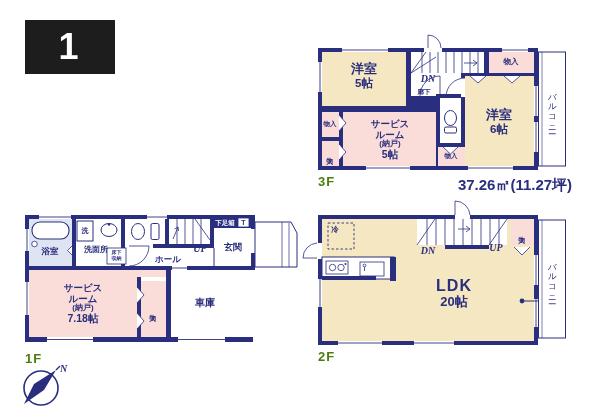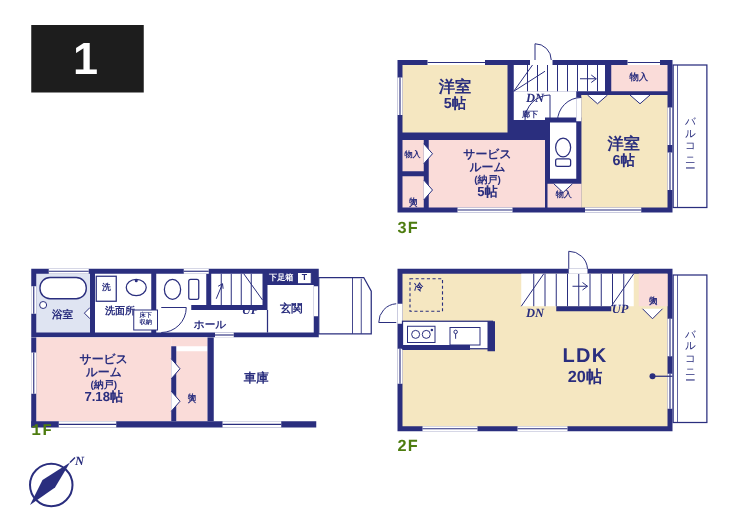--- a/index.html
+++ b/index.html
@@ -114,20 +114,21 @@
     <div class="lbl" style="left:193px;top:14px;font-size:7.5px;">物入</div>
     <div class="lbl" style="left:12px;top:76px;font-size:6.5px;">物入</div>
     <div class="lbl vert" style="left:12px;top:105px;font-size:6.5px;">物入</div>
     <div class="lbl" style="left:133px;top:108px;font-size:6.5px;">物入</div>
     <div class="lbl" style="left:106px;top:44px;font-size:6.5px;">廊下</div>
     <div class="lbl stair-lbl" style="left:110px;top:31px;font-size:10px;">DN</div>
     <div class="lbl vert" style="left:234px;top:61px;font-size:8.5px;font-weight:normal;">バルコニー</div>
     <div class="floor-tag" style="left:0;top:126px;">3F</div>
   </div>
 
+  <div class="area-text">37.26㎡(11.27坪)</div>
 
   <div class="floor" style="left:25px;top:215px;width:275px;height:130px;">
     <svg style="left:0;top:0;" width="290" height="140" viewBox="0 0 290 140">
       <g>
         <rect x="0" y="0" width="230" height="55" fill="#2a2e7e"></rect>
         <rect x="4" y="4" width="43" height="47" fill="#dfe4f2"></rect>
         <rect x="51" y="4" width="45" height="47" fill="#ffffff"></rect>
         <rect x="100" y="4" width="40" height="25" fill="#ffffff"></rect>
         <rect x="144" y="4" width="41" height="25" fill="#ffffff"></rect>
         <rect x="100" y="33" width="89" height="18" fill="#ffffff"></rect>
@@ -213,21 +214,21 @@
     <div class="lbl" style="left:218.5px;top:7.5px;font-size:7px;">T</div>
     <div class="lbl" style="left:208px;top:32px;font-size:9px;">玄関</div>
     <div class="lbl multiline" style="left:58px;top:89px;">
       <div style="font-size:9.5px;">サービス</div>
       <div style="font-size:9.5px;">ルーム</div>
       <div style="font-size:8px;">(納戸)</div>
       <div style="font-size:10.5px;">7.18帖</div>
     </div>
     <div class="lbl vert" style="left:128px;top:95px;font-size:6.5px;">物入</div>
     <div class="lbl" style="left:180px;top:88px;font-size:10px;">車庫</div>
-    <div class="floor-tag" style="left:0;top:122px;font-family:Liberation Mono, monospace;">1F</div>
+    <div class="floor-tag" style="left:0;top:136px;">1F</div>
   </div>
 
   <div class="floor" style="left:318px;top:215px;width:248px;height:130px;">
     <svg style="left:-20px;top:-16px;" width="290" height="152" viewBox="-20 -16 290 152">
       <g>
         <rect x="0" y="0" width="220" height="130" fill="#2a2e7e"></rect>
         <rect x="4" y="4" width="212" height="122" fill="#f5e7c1"></rect>
         <rect x="99" y="4" width="90" height="26" fill="#ffffff"></rect>
         <rect x="193" y="4" width="23" height="26" fill="#fadcd9"></rect>
         <rect x="127" y="30" width="44" height="4" fill="#2a2e7e"></rect>
@@ -288,21 +289,21 @@
       </g>
       <g>
         <rect x="220.5" y="5" width="27" height="118" fill="#ffffff" stroke="#2a2e7e" stroke-width="1"></rect>
         <line x1="224" y1="5" x2="224" y2="123" stroke="#2a2e7e" stroke-width="0.6"></line>
       </g>
     </svg>
     <div class="lbl" style="left:17px;top:15px;font-size:7.5px;">冷</div>
     <div class="lbl stair-lbl" style="left:110px;top:36px;font-size:10px;">DN</div>
     <div class="lbl stair-lbl" style="left:178px;top:33px;font-size:10px;">UP</div>
     <div class="lbl vert" style="left:204px;top:17px;font-size:6.5px;">物入</div>
-    <div class="lbl multiline" style="left:150px;top:78px;">
+    <div class="lbl multiline" style="left:136px;top:78px;">
       <div style="font-size:16px;letter-spacing:1px;">LDK</div>
       <div style="font-size:13px;">20帖</div>
     </div>
     <div class="lbl vert" style="left:234px;top:64px;font-size:8.5px;font-weight:normal;">バルコニー</div>
     <div class="floor-tag" style="left:0;top:134px;">2F</div>
   </div>
 
   <svg style="left:16px;top:360px;" width="56" height="52" viewBox="0 0 56 52">
     <circle cx="25" cy="28" r="17" fill="none" stroke="#2a2e7e" stroke-width="1.6"></circle>
     <polygon points="40,10 18,24 8,44 28,30" fill="#2a2e7e"></polygon>

